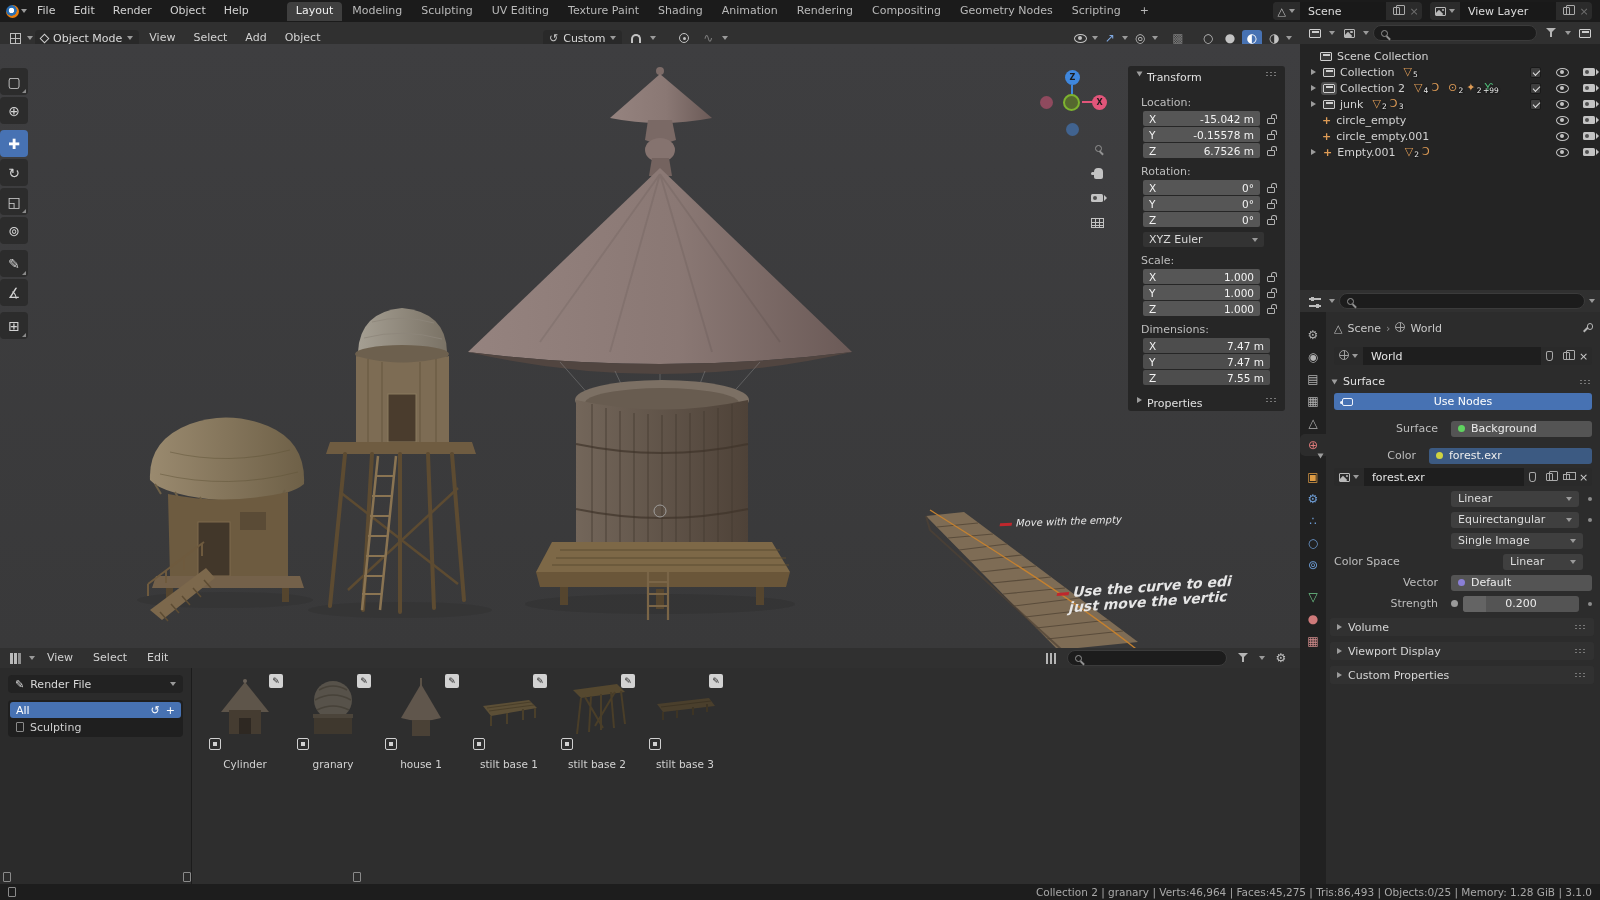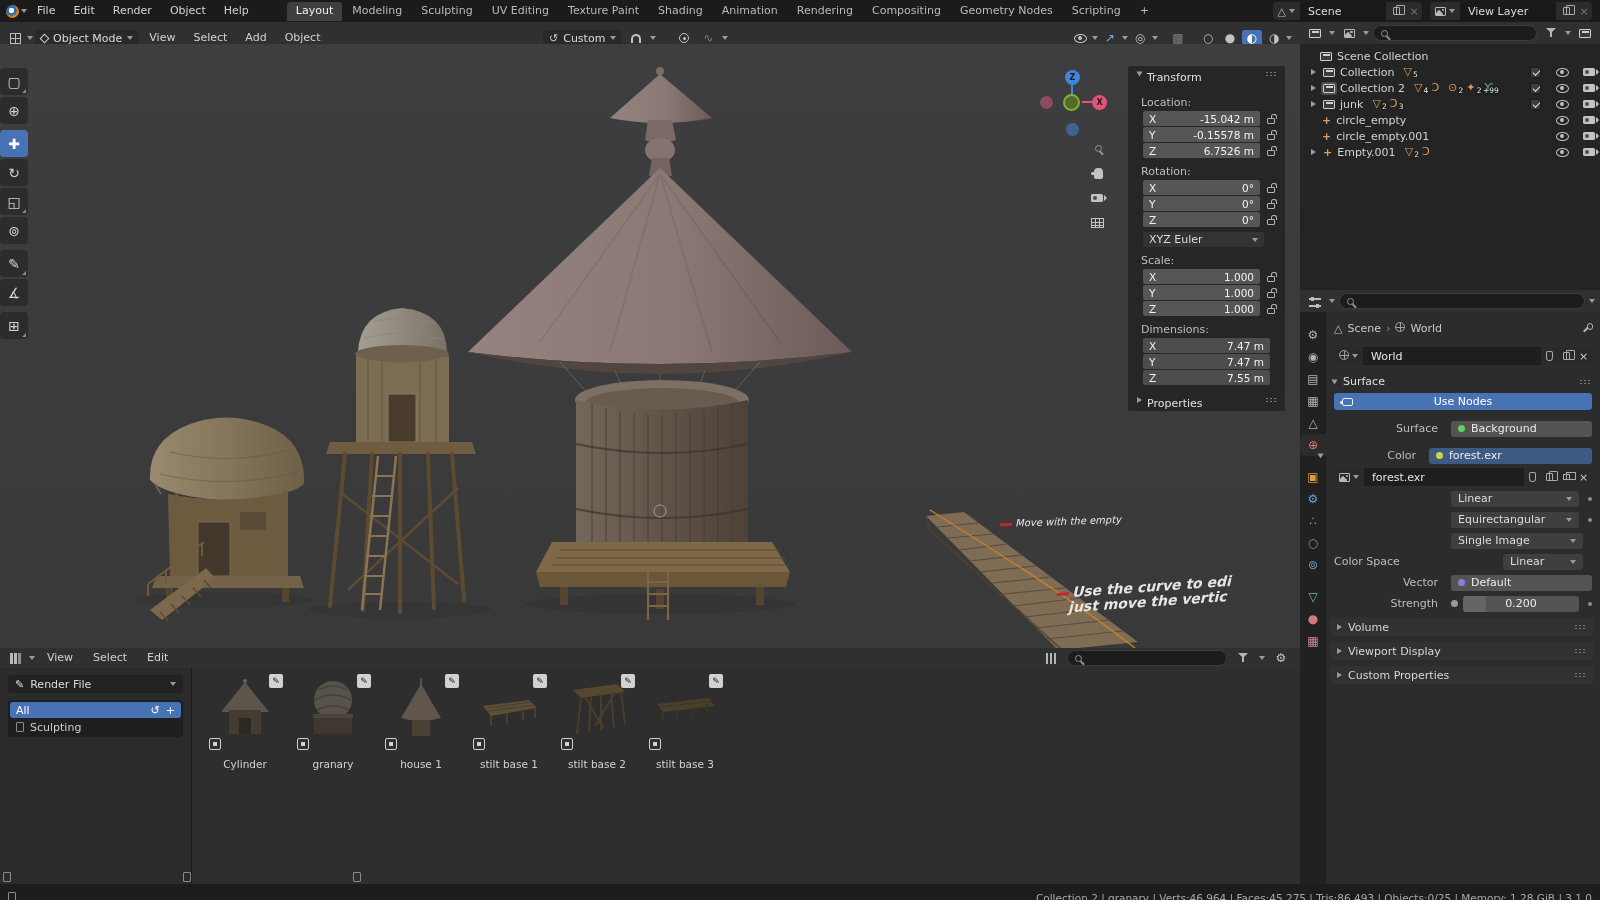--- a/index.html
+++ b/index.html
@@ -154,21 +154,21 @@
   .as-grid{position:absolute;left:193px;top:20px;right:0;bottom:0}
   .card{position:absolute;width:88px;height:100px}
   .thumb{position:absolute;left:12px;top:4px;width:64px;height:64px}
   .editbtn{position:absolute;right:6px;top:2px;width:14px;height:14px;background:#d2d2d2;border-radius:2px;color:#222;font-size:9px;display:flex;align-items:center;justify-content:center}
   .objbadge{position:absolute;left:8px;bottom:22px;width:12px;height:12px;border:1px solid #d0d0d0;border-radius:2px;display:flex;align-items:center;justify-content:center}
   .objbadge::after{content:"";width:4px;height:4px;background:#d0d0d0}
   .cardlbl{position:absolute;left:0;right:0;bottom:2px;text-align:center;color:#d2d2d2;font-size:10.5px}
   .cornerics{position:absolute;left:0;bottom:2px;display:flex}
 
   
-  .statusbar{left:0;top:884px;width:1600px;height:16px;background:#1d1d1d;display:flex;padding:8px 8px;color:#a8a8a8;font-size:10.5px}
+  .statusbar{left:0;top:884px;width:1600px;height:16px;background:#1d1d1d;display:flex;align-items:center;padding:0 8px;color:#a8a8a8;font-size:10.5px}
 </style>
 </head>
 <body>
 
 <div id="app">
 
   <div class="abs topbar">
     <span class="blender-logo"></span>
     <span class="caret"></span>
     <span class="menu-item">File</span>

